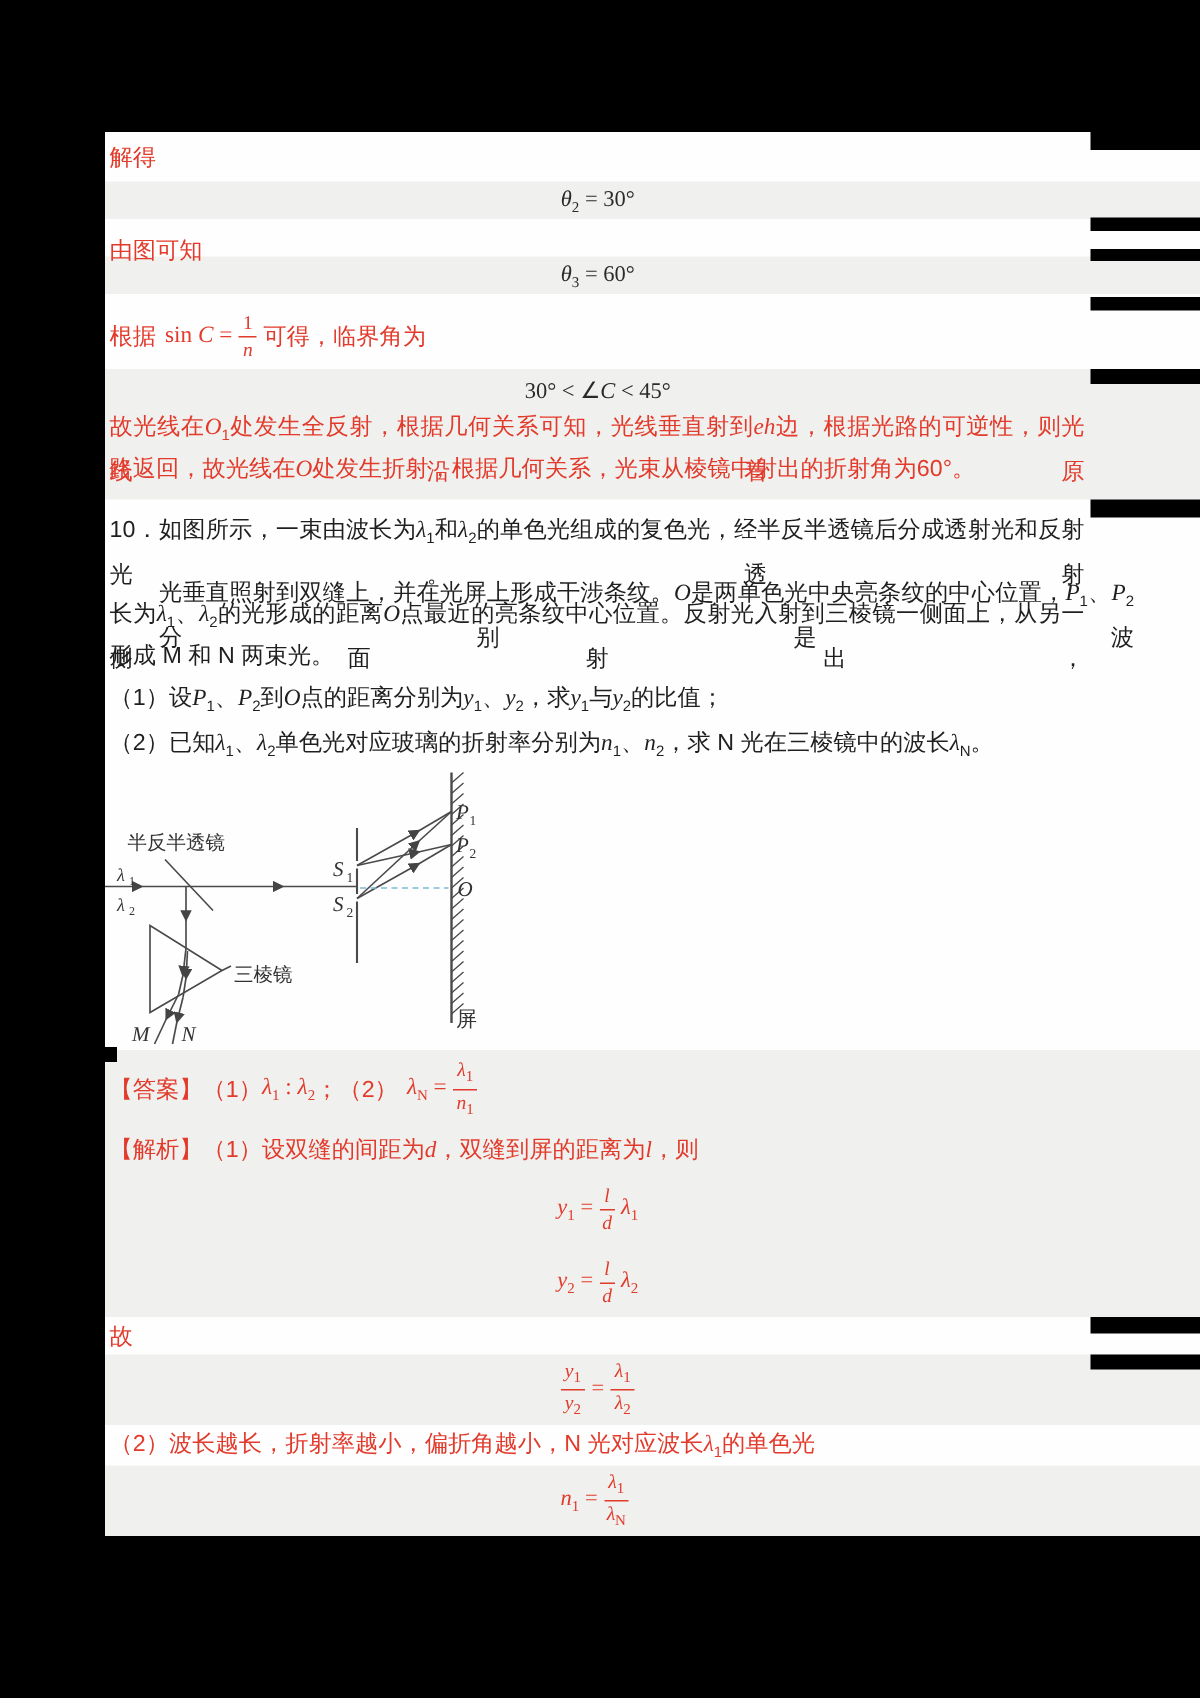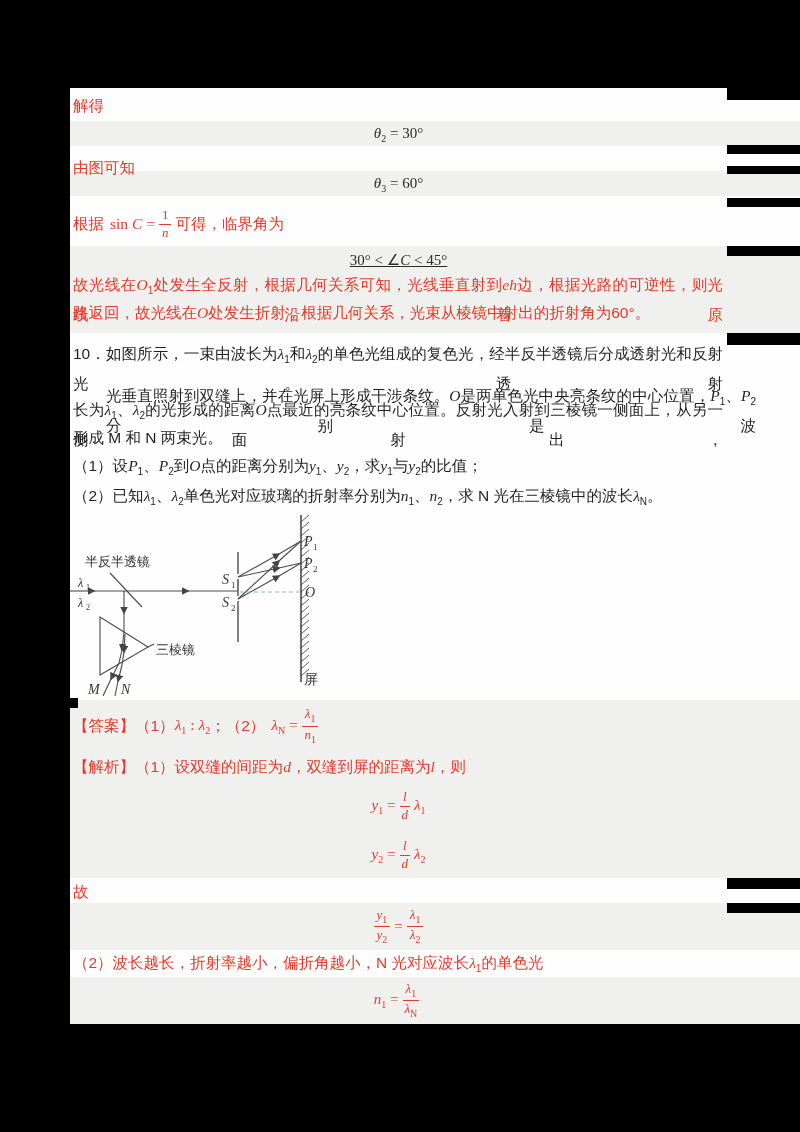--- a/index.html
+++ b/index.html
@@ -66,21 +66,21 @@
     <span>根据</span>
       <span class="gap"></span>
     <span class="serif">sin <i>C</i> =</span>
     <span class="frac">
         <span class="num">1</span>
         <span class="den"><i>n</i></span>
       </span>
     <span>可得，临界角为</span>
   </div>
 
-  <div class="fc" style="top:248px;height:24px;text-decoration:underline;">
+  <div class="fc" style="top:248px;height:24px;">
     <span>30° &lt; ∠<i>C</i> &lt; 45°</span>
   </div>
 
   <div class="tl red jst" style="top:273px;">故光线在<i>O</i><sub>1</sub>处发生全反射，根据几何关系可知，光线垂直射到<i>eh</i>边，根据光路的可逆性，则光线沿着原</div>
   <div class="tl red wide" style="top:301px;">路返回，故光线在<i>O</i>处发生折射，根据几何关系，光束从棱镜中射出的折射角为60°。</div>
 
   <div class="tl jst" style="top:342px;">10．如图所示，一束由波长为<i>λ</i><sub>1</sub>和<i>λ</i><sub>2</sub>的单色光组成的复色光，经半反半透镜后分成透射光和反射光。透射</div>
   <div class="tl jst" style="top:384px;margin-left:33px;">光垂直照射到双缝上，并在光屏上形成干涉条纹。<i>O</i>是两单色光中央亮条纹的中心位置，<i>P</i><sub>1</sub>、<i>P</i><sub>2</sub>分别是波</div>
   <div class="tl jst" style="top:398px;">长为<i>λ</i><sub>1</sub>、<i>λ</i><sub>2</sub>的光形成的距离<i>O</i>点最近的亮条纹中心位置。反射光入射到三棱镜一侧面上，从另一侧面射出，</div>
   <div class="tl" style="top:426px;">形成 M 和 N 两束光。</div>

